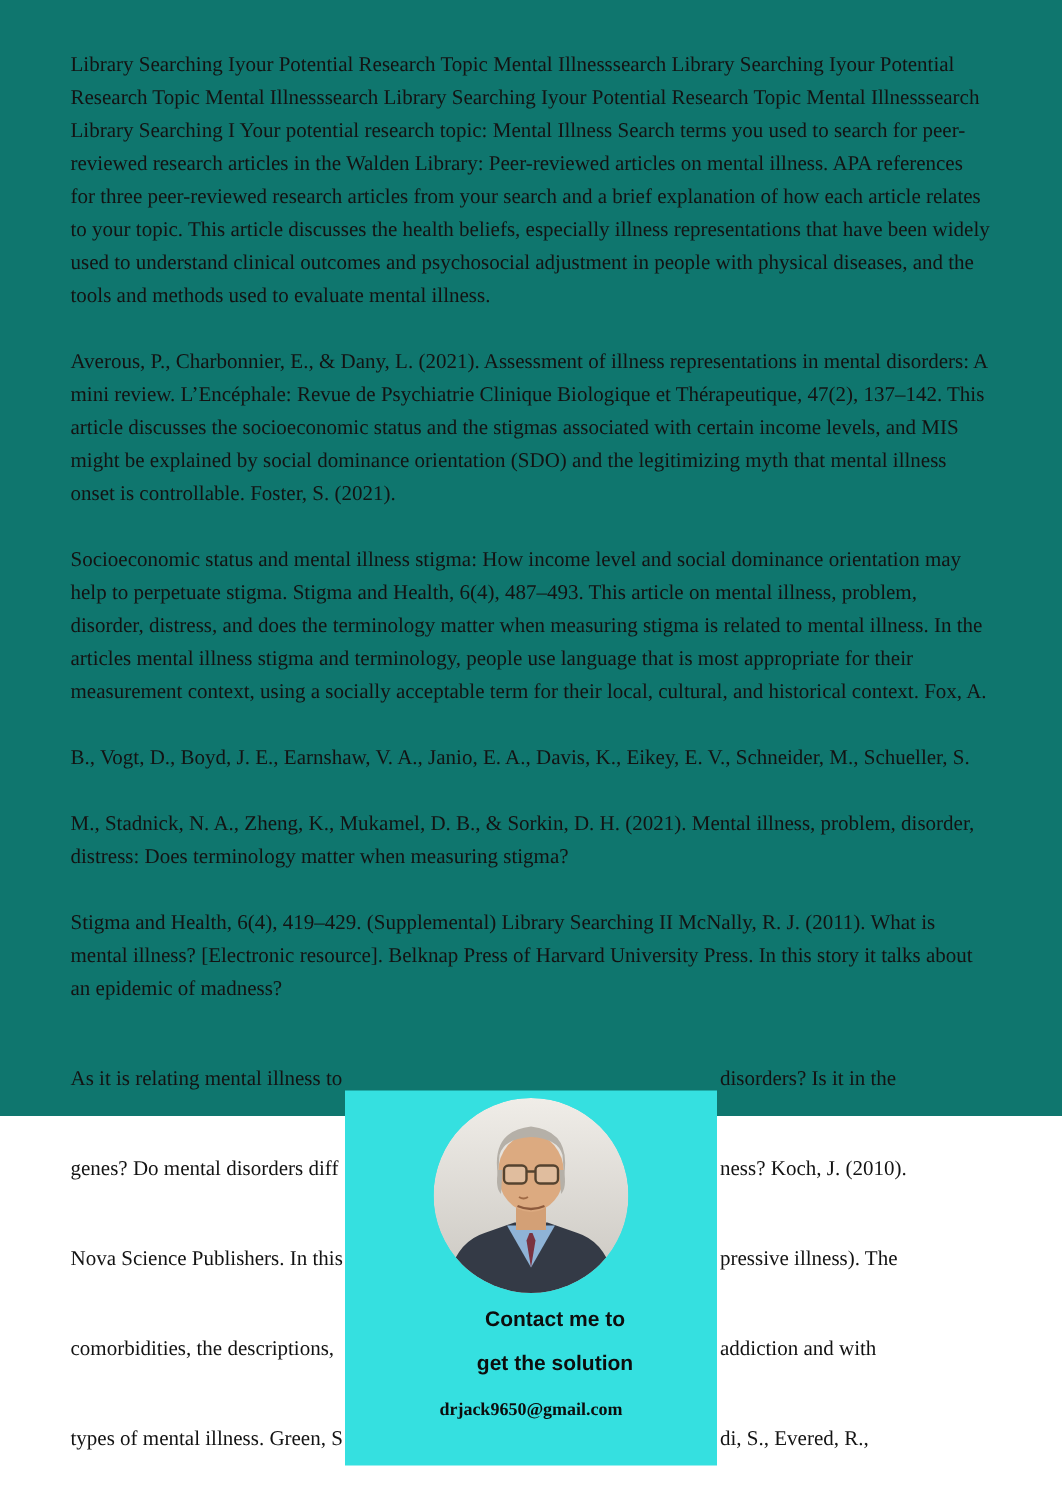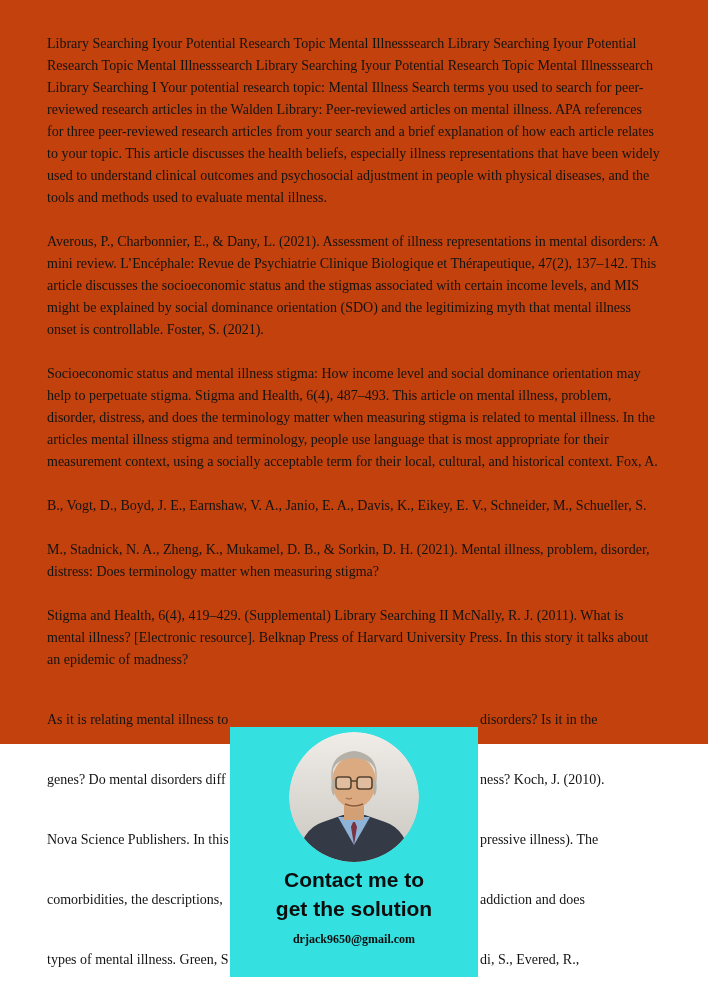--- a/index.html
+++ b/index.html
@@ -7,21 +7,21 @@
   body {
     background: #ffffff;
     font-family: "Liberation Serif", serif;
     position: relative;
     overflow: hidden;
   }
   .page {
     position: relative;
     width: 708px;
     height: 744px;
-    background: #c2410c;
+    background: #0f766e;
   }
   .content {
     position: absolute;
     top: 33px;
     left: 47px;
     width: 614px;
     color: #131313;
     font-size: 14px;
     line-height: 22px;
     text-align: left;
@@ -48,25 +48,25 @@
     top: 5px;
     left: 59px;
     width: 130px;
     height: 130px;
     border-radius: 50%;
     overflow: hidden;
   }
   .contact-heading {
     position: absolute;
     top: 138px;
-    left: 0;
+    left: 16px;
     width: 100%;
     font-family: "Liberation Sans", sans-serif;
     font-weight: bold;
-    font-size: 21px;
+    font-size: 14px;
     line-height: 29px;
     color: #0d0d0d;
   }
   .contact-email {
     position: absolute;
     top: 205px;
     left: 0;
     width: 100%;
     font-family: Liberation Serif, serif;
     font-weight: bold;
@@ -99,21 +99,21 @@
       </div>
     </div>
 
     <div class="split-para">
       <div class="split-line">
         <span class="frag-left">Nova Science Publishers. In this</span>
         <span class="frag-right">pressive illness). The</span>
       </div>
       <div class="split-line">
         <span class="frag-left">comorbidities, the descriptions,</span>
-        <span class="frag-right">addiction and does</span>
+        <span class="frag-right">addiction and with</span>
       </div>
       <div class="split-line">
         <span class="frag-left">types of mental illness. Green, S</span>
         <span class="frag-right">di, S., Evered, R.,</span>
       </div>
       <div class="split-line">
         <span class="frag-left">Parker, C., Polledri, L., Tabb, E</span>
         <span class="frag-right">ere, R., &amp; Tiplady, B.</span>
       </div>
       <div class="plain-line">(2024).</div>

